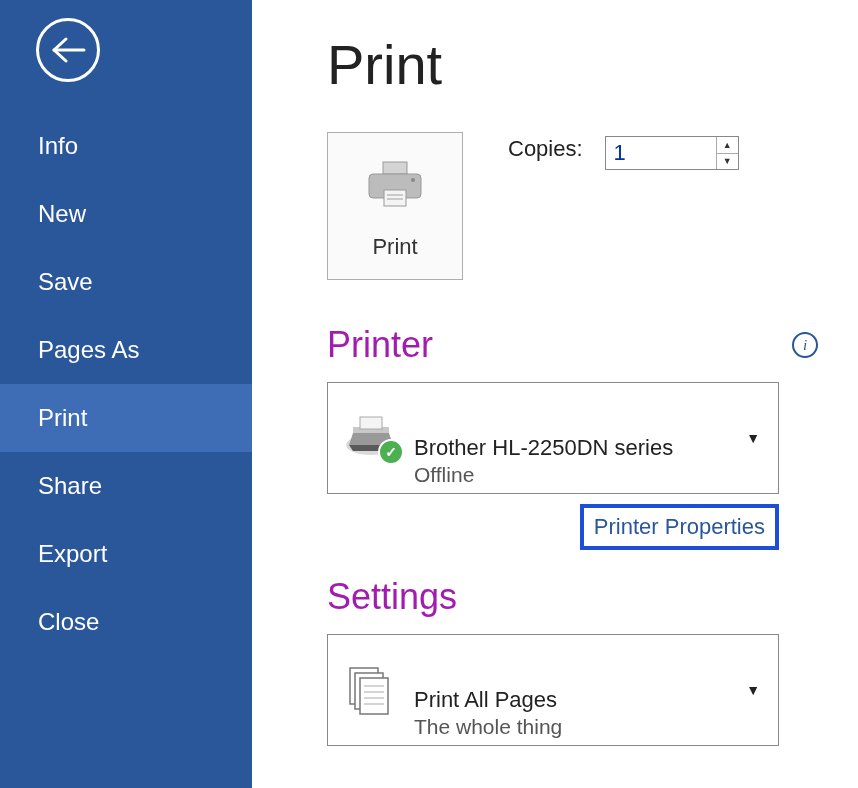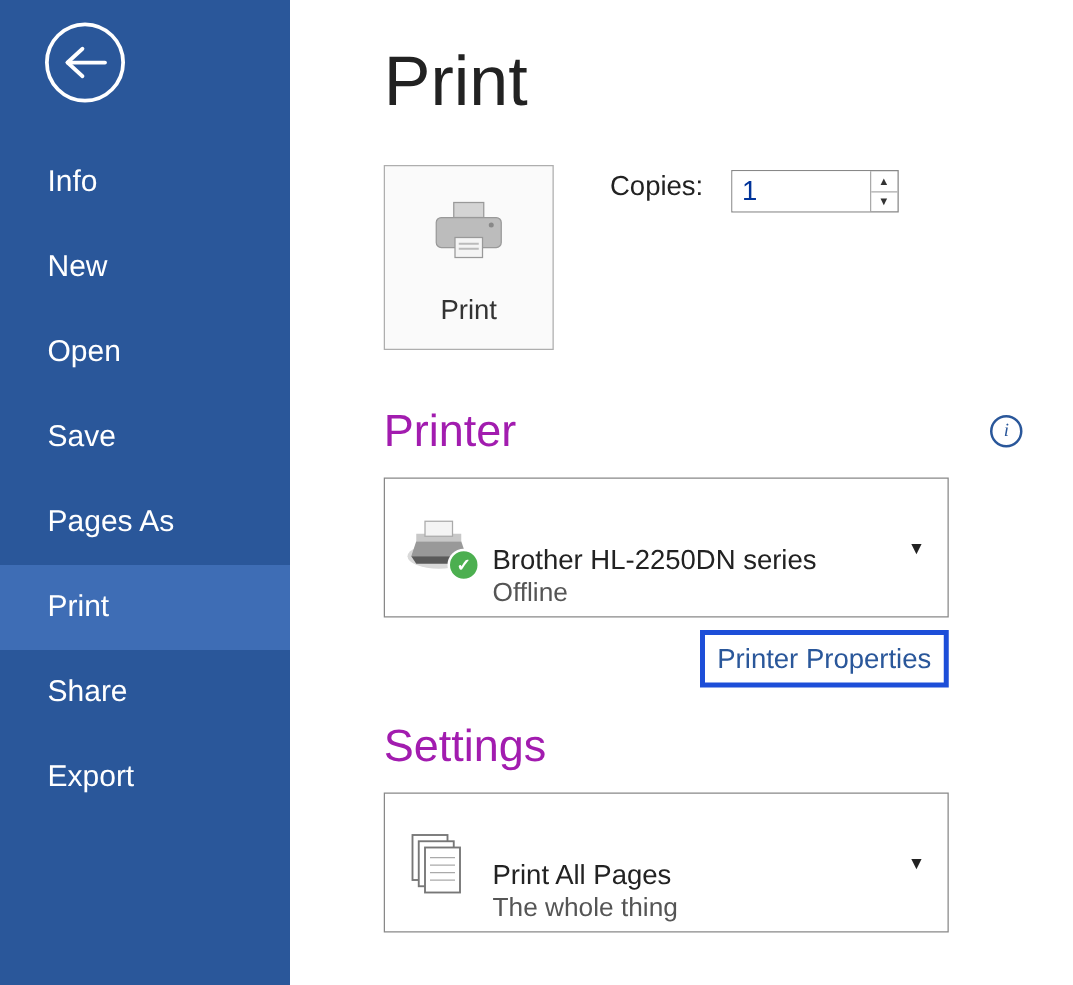--- a/index.html
+++ b/index.html
@@ -1,20 +1,20 @@
 <!DOCTYPE html>
 <html><head>
   <meta charset="utf-8">
   <style>
     * { box-sizing: border-box; margin: 0; padding: 0; font-family: "Segoe UI", Arial, sans-serif; }
     html, body { width: 858px; height: 788px; overflow: hidden; background: #fff; }
     .container { display: flex; width: 100%; height: 100%; }
 
     
-    .sidebar { width: 232px; background: #2a579a; color: #fff; display: flex; flex-direction: column; padding-top: 18px; flex-shrink: 0; }
+    .sidebar { width: 252px; background: #2a579a; color: #fff; display: flex; flex-direction: column; padding-top: 18px; flex-shrink: 0; }
     .back-btn { width: 64px; height: 64px; border: 3px solid #fff; border-radius: 50%; margin-left: 36px; margin-bottom: 30px; display: flex; align-items: center; justify-content: center; cursor: pointer; }
     .back-btn svg { fill: none; stroke: #fff; }
     .sidebar-item { padding: 20px 0 20px 38px; font-size: 24px; color: #fff; cursor: pointer; }
     .sidebar-item.active { background: #3e6db5; }
 
     
     .main { flex: 1; padding: 20px 40px 0 75px; position: relative; }
     .page-title { font-size: 56px; font-weight: 300; color: #222; margin-bottom: 35px; margin-top: 12px; }
 
     .print-row { display: flex; align-items: flex-start; gap: 45px; }
@@ -53,26 +53,26 @@
 
   <div class="sidebar">
     <div class="back-btn">
       <svg width="40" height="28" viewBox="0 0 40 28">
         <line x1="6" y1="14" x2="36" y2="14" stroke-width="3" stroke-linecap="round"></line>
         <polyline points="18,3 6,14 18,25" stroke-width="3" stroke-linecap="round" stroke-linejoin="round"></polyline>
       </svg>
     </div>
     <div class="sidebar-item">Info</div>
     <div class="sidebar-item">New</div>
-    <div class="sidebar-item">Open</div>
     <div class="sidebar-item">Save</div>
     <div class="sidebar-item">Pages As</div>
     <div class="sidebar-item active">Print</div>
     <div class="sidebar-item">Share</div>
     <div class="sidebar-item">Export</div>
+    <div class="sidebar-item">Close</div>
   </div>
 
   <div class="main">
     <div class="page-title">Print</div>
 
     <div class="print-row">
       <div class="print-btn">
         <span class="icon">
           <svg width="56" height="54" viewBox="0 0 56 54">
             <rect x="16" y="4" width="24" height="12" fill="#d4d4d4" stroke="#999" stroke-width="1"></rect>

